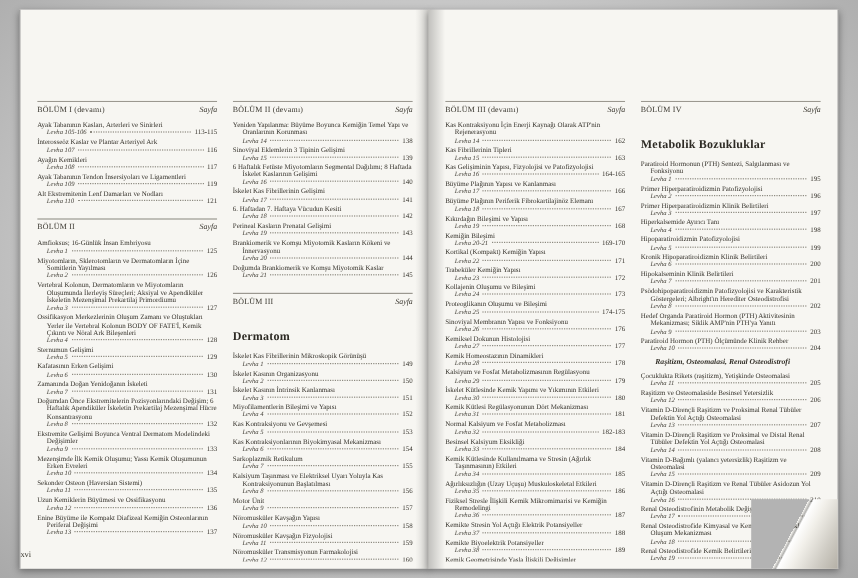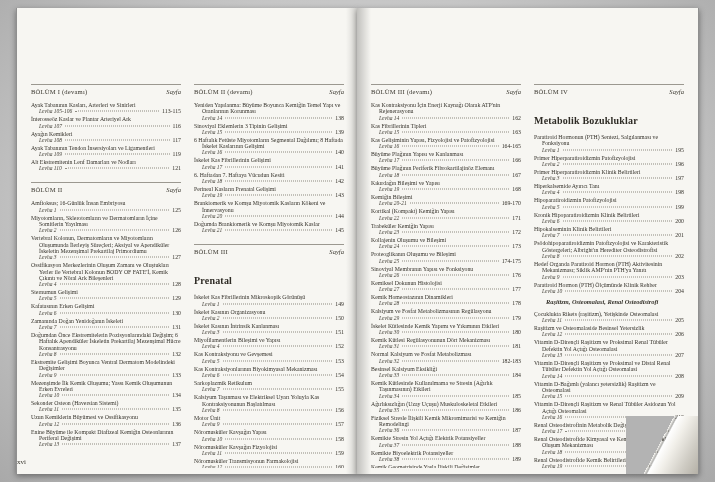--- a/index.html
+++ b/index.html
@@ -261,21 +261,21 @@
             <div class="plate-row">
               <span class="plate">Levha 21</span>
               <span class="leader"></span>
               <span class="pageno">145</span>
             </div>
           </div>
           <div class="section-row">
             <span class="section-title">BÖLÜM III</span>
             <span class="page-label">Sayfa</span>
           </div>
-          <div class="chapter-heading">Prenatal</div>
+          <div class="chapter-heading">Dermatom</div>
           <div class="entry">
             <div class="entry-title">İskelet Kas Fibrillerinin Mikroskopik Görünüşü</div>
             <div class="plate-row">
               <span class="plate">Levha 1</span>
               <span class="leader"></span>
               <span class="pageno">149</span>
             </div>
           </div>
           <div class="entry">
             <div class="entry-title">İskelet Kasının Organizasyonu</div>

